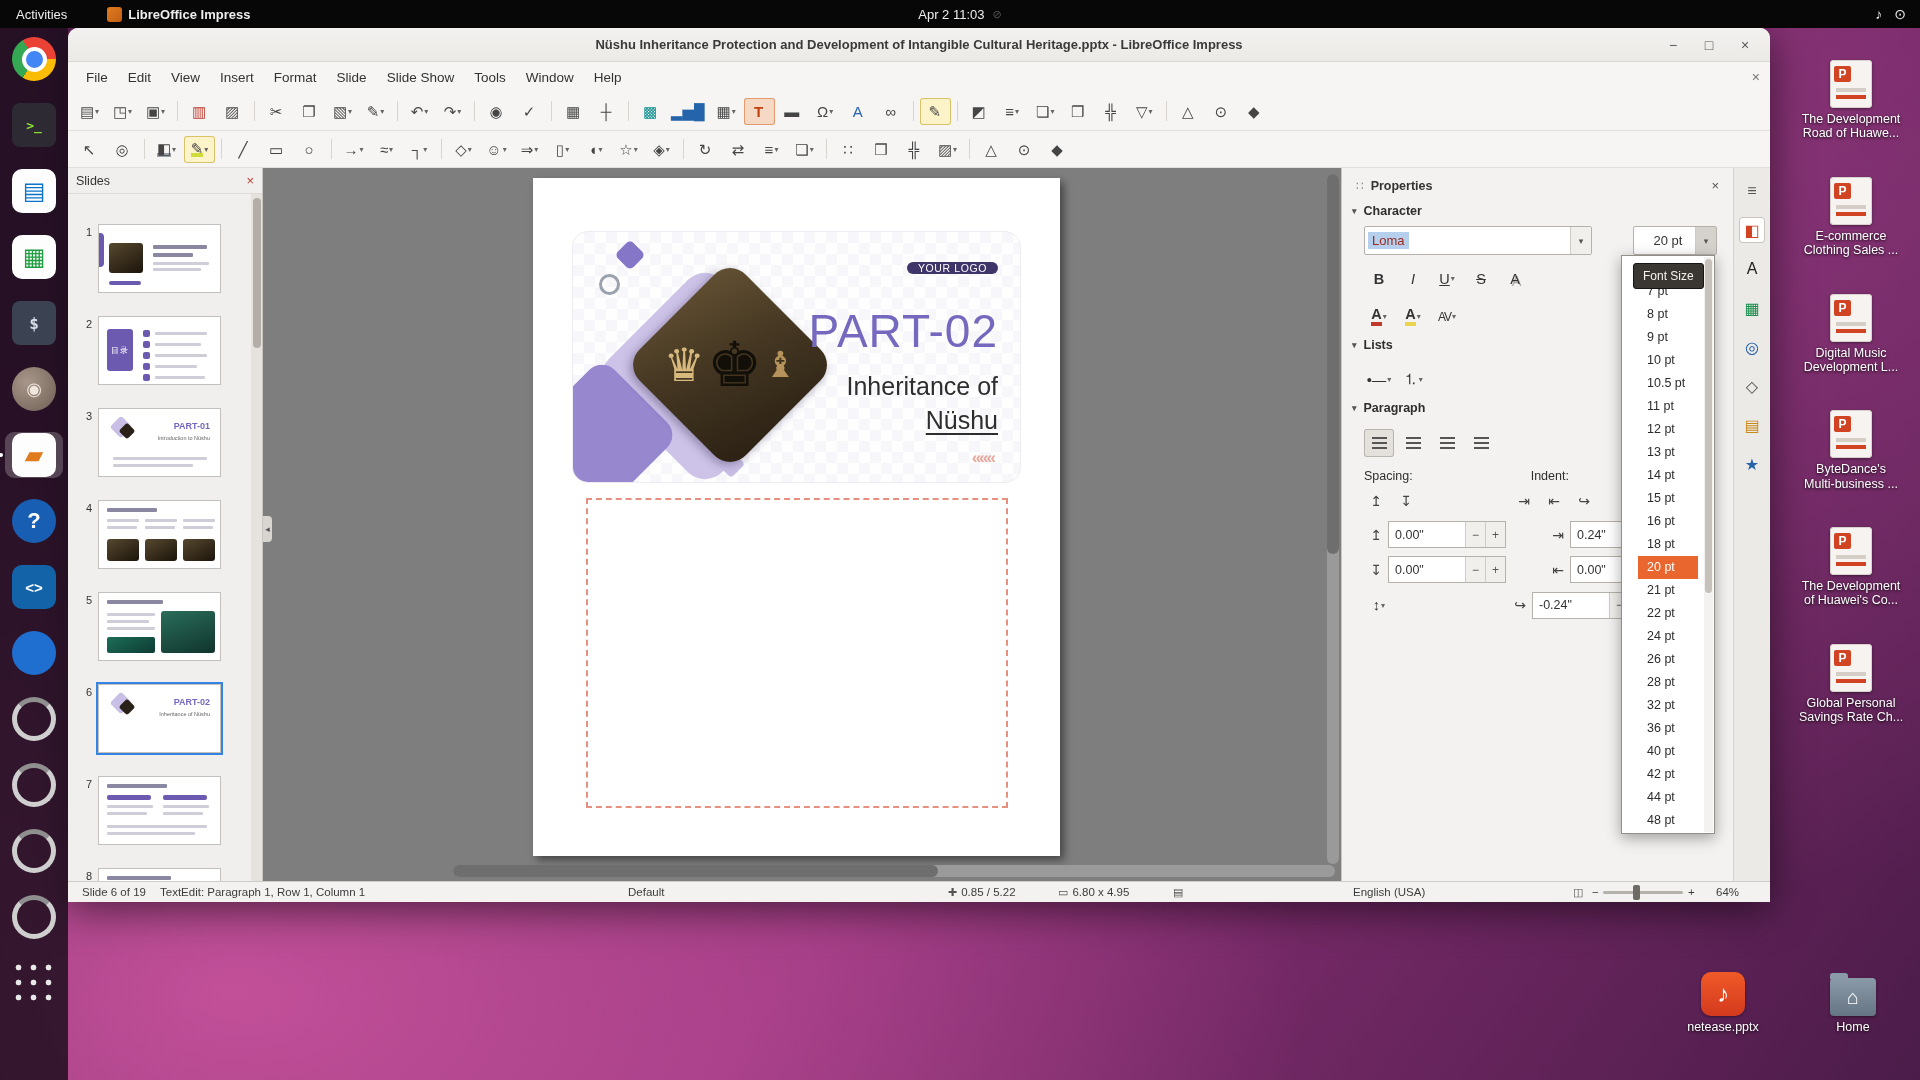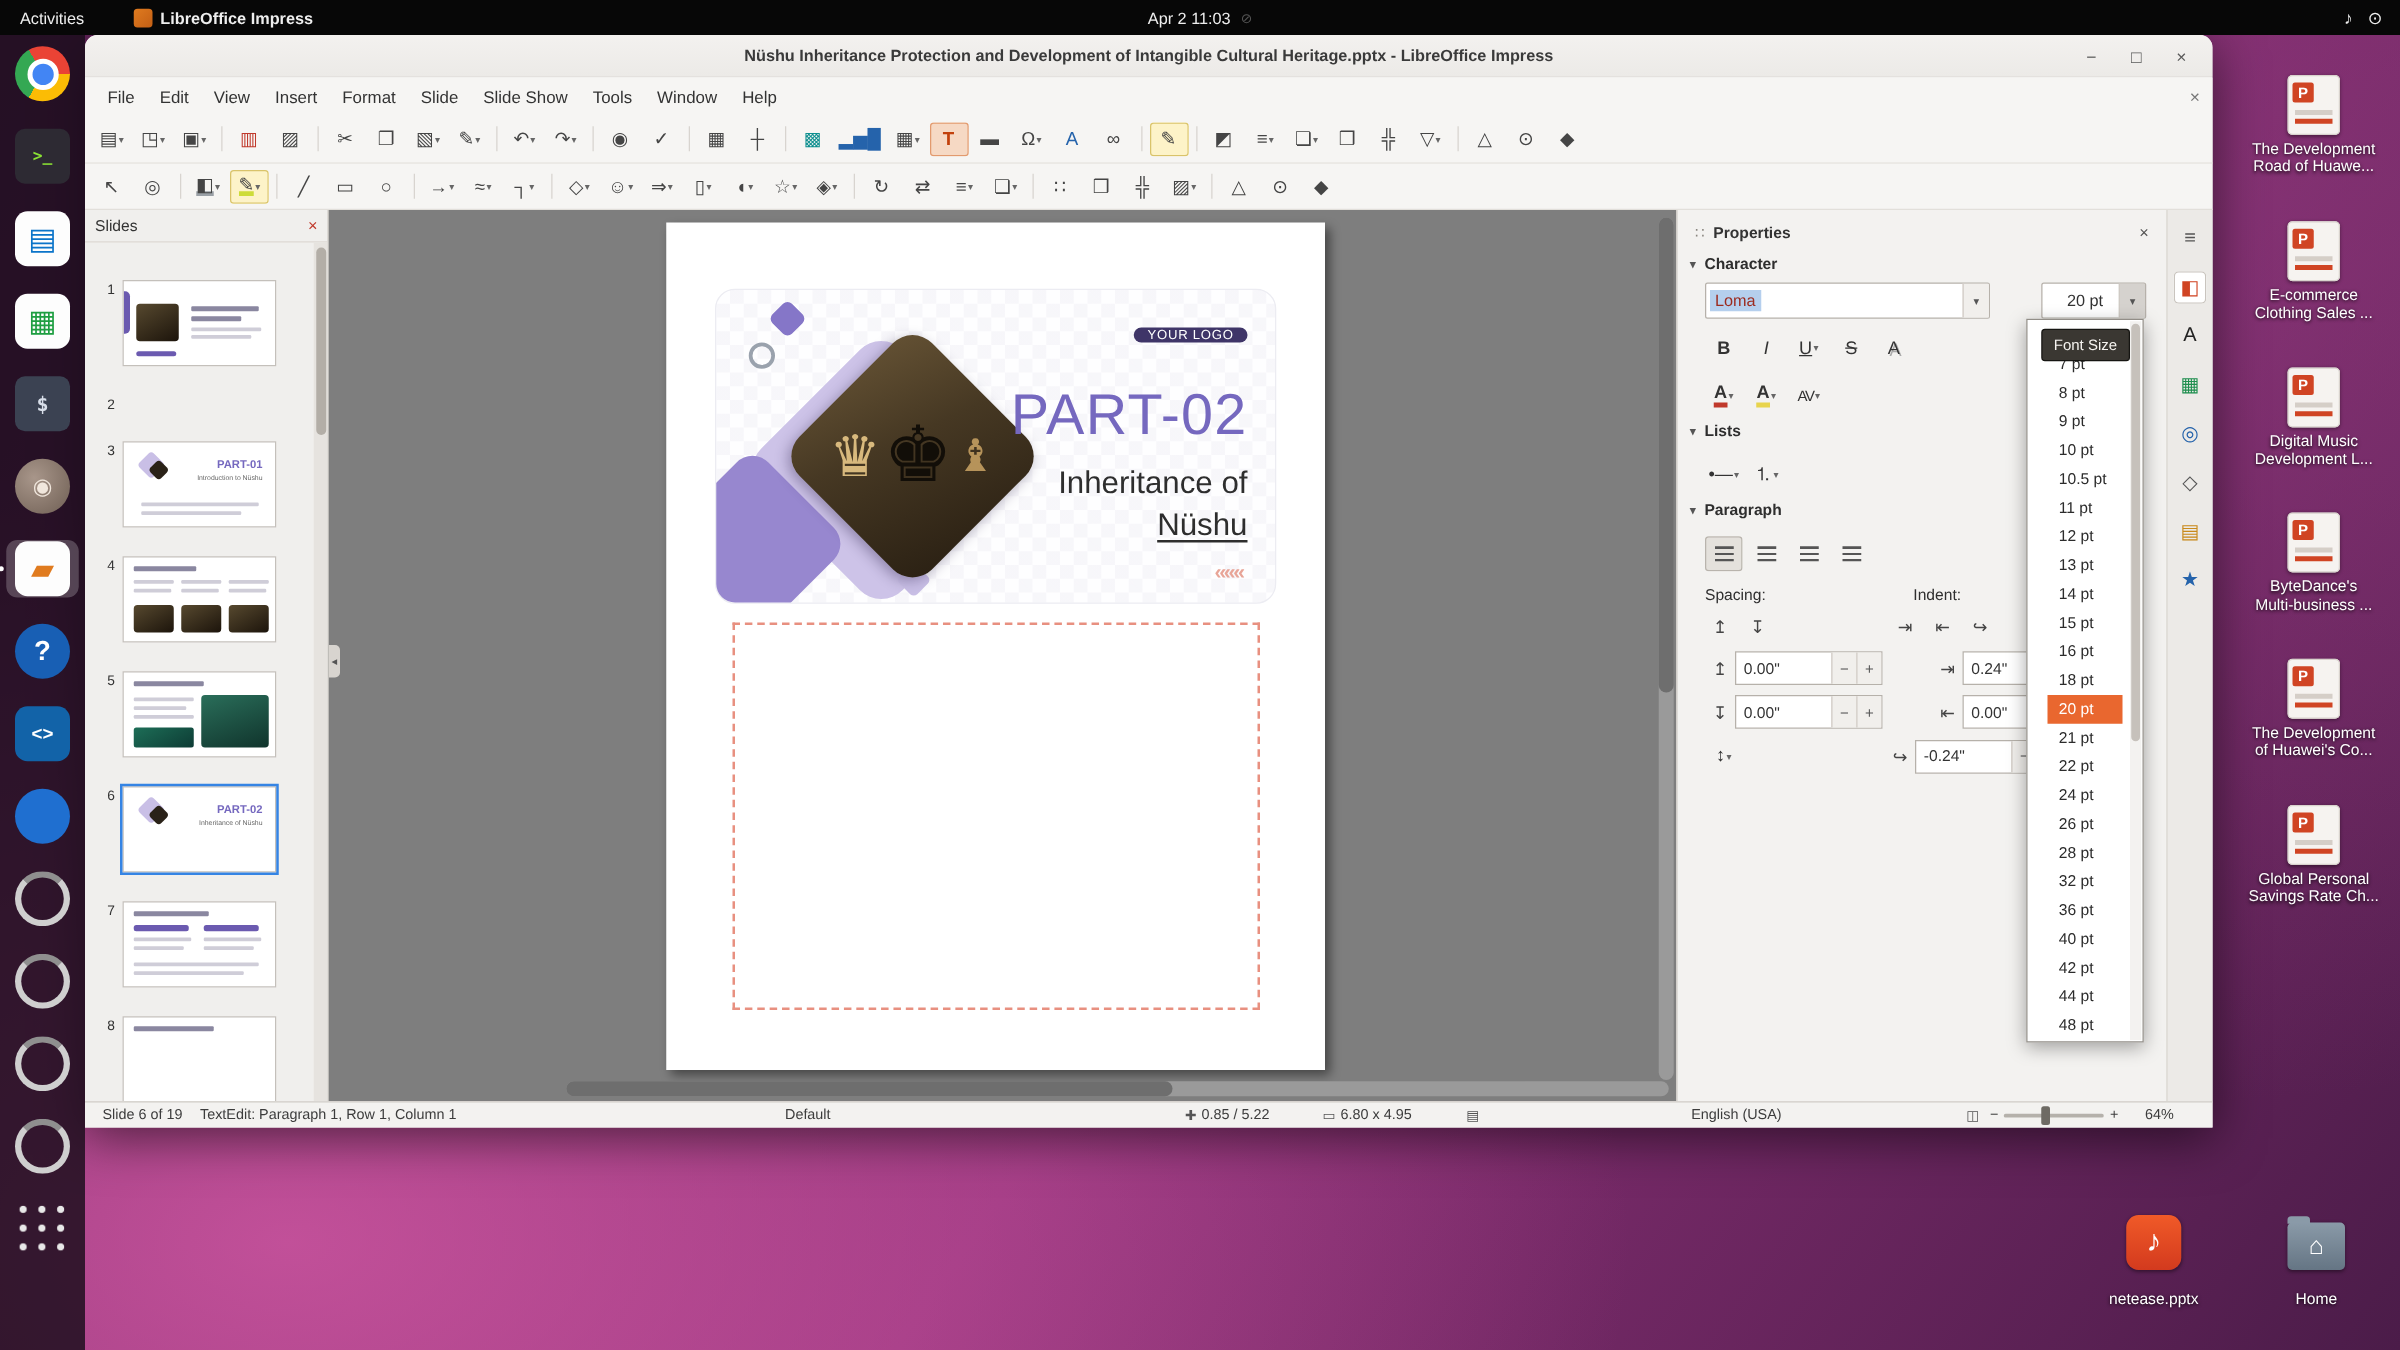--- a/index.html
+++ b/index.html
@@ -58,21 +58,21 @@
     font-weight:bold;font-size:12px;text-align:center;line-height:16px;border-radius:2px;}
   .icon-ppt::after{content:"";position:absolute;left:6px;bottom:9px;width:30px;height:4px;background:#d04423;
     box-shadow:0 -7px 0 #d5cec7;}
   .icon-music{width:44px;height:44px;border-radius:10px;background:linear-gradient(#f05a28,#d33a1e);
     display:flex;align-items:center;justify-content:center;box-shadow:0 1px 3px rgba(0,0,0,.4);}
   .icon-music::after{content:"♪";color:#fff;font-size:24px;}
   .icon-home{width:46px;height:38px;margin-top:6px;border-radius:4px;background:linear-gradient(#8a9aa8,#657584);
     position:relative;display:flex;align-items:center;justify-content:center;box-shadow:0 1px 3px rgba(0,0,0,.4);}
   .icon-home::before{content:"";position:absolute;left:0;top:-5px;width:18px;height:6px;background:#8a9aa8;border-radius:3px 3px 0 0;}
   .icon-home::after{content:"⌂";color:#fff;font-size:20px;}
-  .dicon-abs{position:absolute;width:110px;z-index:5;display:flex;flex-direction:column;align-items:center;gap:16px;}
+  .dicon-abs{position:absolute;width:110px;z-index:5;display:flex;flex-direction:column;align-items:center;gap:4px;}
 
   
   .window{position:absolute;left:68px;top:28px;width:1702px;height:874px;background:#f6f5f3;
     border-radius:10px 10px 0 0;box-shadow:0 8px 40px rgba(0,0,0,.55);z-index:10;display:flex;flex-direction:column;}
   .titlebar{height:33px;background:linear-gradient(#f3f1ef,#eceae7);border-bottom:1px solid #d9d5d0;
     border-radius:10px 10px 0 0;display:flex;align-items:center;position:relative;flex:0 0 auto;}
   .title-text{position:absolute;left:50%;transform:translateX(-50%);font-size:13px;font-weight:bold;color:#3a3a3a;white-space:nowrap;}
   .win-controls{margin-left:auto;display:flex;gap:14px;padding-right:14px;color:#5a5a5a;font-size:14px;}
   .win-btn{width:22px;height:22px;border-radius:50%;display:flex;align-items:center;justify-content:center;}
   .menubar{height:30px;display:flex;align-items:center;padding-left:8px;font-size:13.5px;color:#333;position:relative;flex:0 0 auto;background:#f6f5f3;}
@@ -797,20 +797,33 @@
               <span class="t-purple" style="left:0;top:8px;width:5px;height:34px;border-radius:0 4px 4px 0;"></span>
               <span class="t-bar dark" style="left:54px;top:20px;width:54px;"></span>
               <span class="t-bar dark" style="left:54px;top:28px;width:40px;"></span>
               <span class="t-bar" style="left:54px;top:37px;width:56px;"></span>
               <span class="t-bar" style="left:54px;top:43px;width:48px;"></span>
               <span class="t-purple" style="left:10px;bottom:7px;width:32px;height:4px;"></span>
             </div>
           </div>
           <div class="srow">
             <span class="snum">2</span>
+            <div class="thumb">
+              <span class="t-mulu">目录</span>
+              <span class="t-purple" style="left:44px;top:13px;width:7px;height:7px;"></span>
+              <span class="t-bar" style="left:56px;top:15px;width:52px;"></span>
+              <span class="t-purple" style="left:44px;top:24px;width:7px;height:7px;"></span>
+              <span class="t-bar" style="left:56px;top:26px;width:46px;"></span>
+              <span class="t-purple" style="left:44px;top:35px;width:7px;height:7px;"></span>
+              <span class="t-bar" style="left:56px;top:37px;width:52px;"></span>
+              <span class="t-purple" style="left:44px;top:46px;width:7px;height:7px;"></span>
+              <span class="t-bar" style="left:56px;top:48px;width:42px;"></span>
+              <span class="t-purple" style="left:44px;top:57px;width:7px;height:7px;"></span>
+              <span class="t-bar" style="left:56px;top:59px;width:50px;"></span>
+            </div>
           </div>
           <div class="srow">
             <span class="snum">3</span>
             <div class="thumb">
               <span class="t-lav" style="left:14px;top:10px;width:16px;height:16px;"></span>
               <span class="t-dark-d" style="left:22px;top:16px;width:12px;height:12px;"></span>
               <span class="t-part" style="right:10px;top:12px;">PART-01</span>
               <span class="t-sub" style="right:10px;top:26px;">Introduction to Nüshu</span>
               <span class="t-bar" style="left:14px;top:48px;width:94px;"></span>
               <span class="t-bar" style="left:14px;top:55px;width:80px;"></span>

